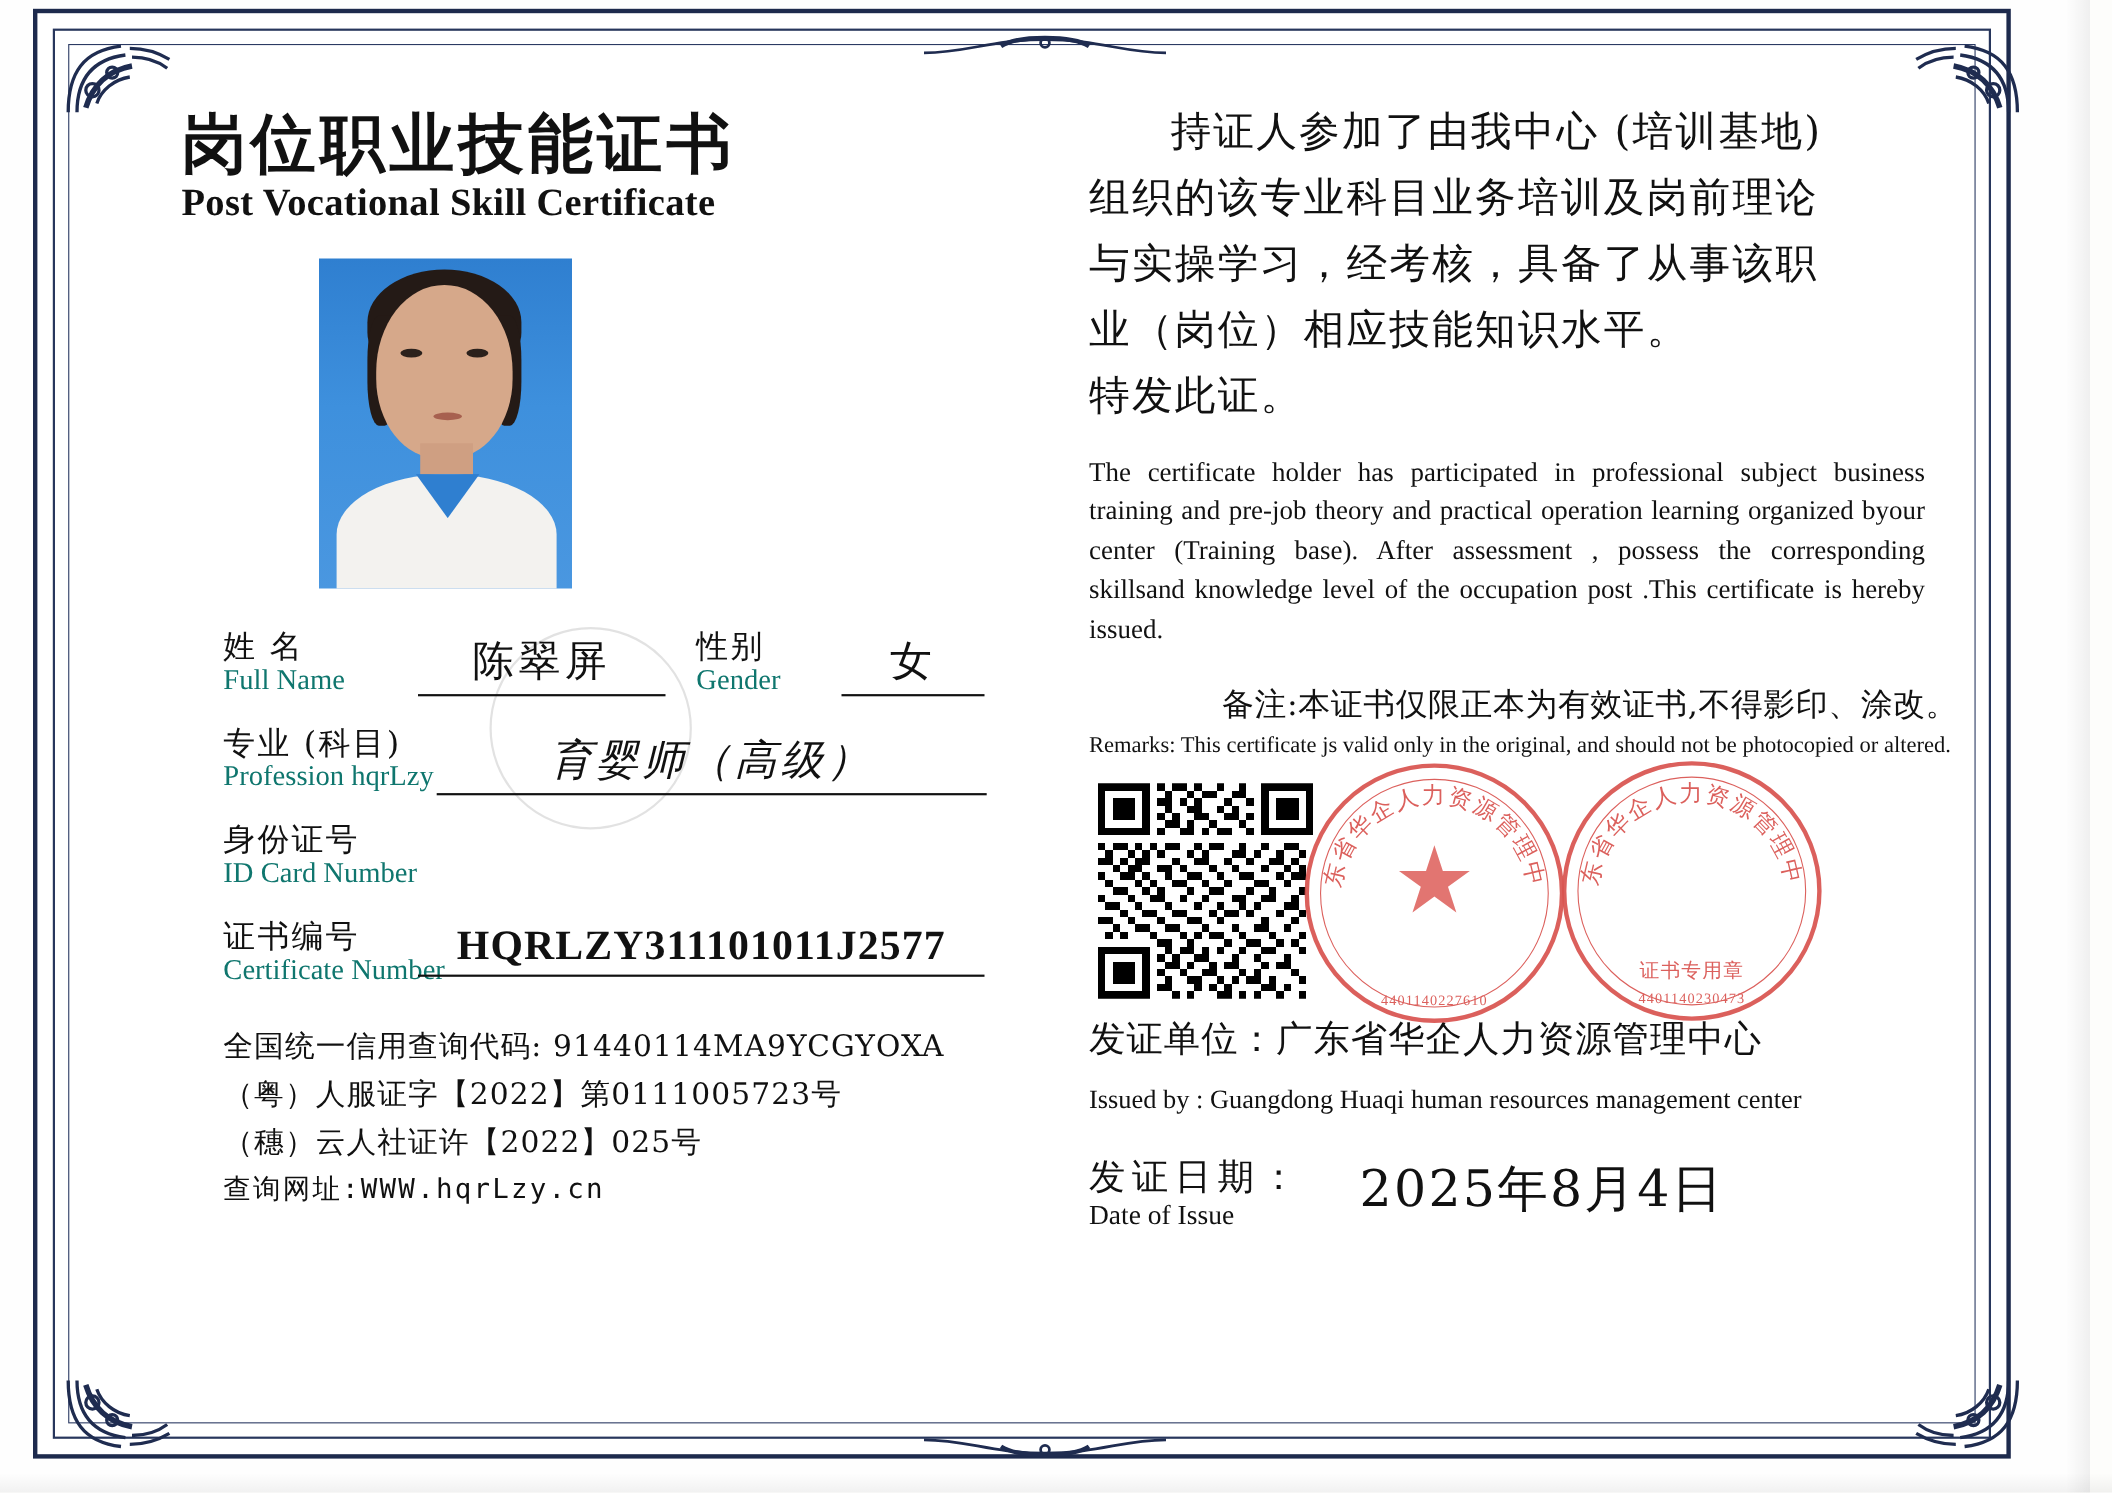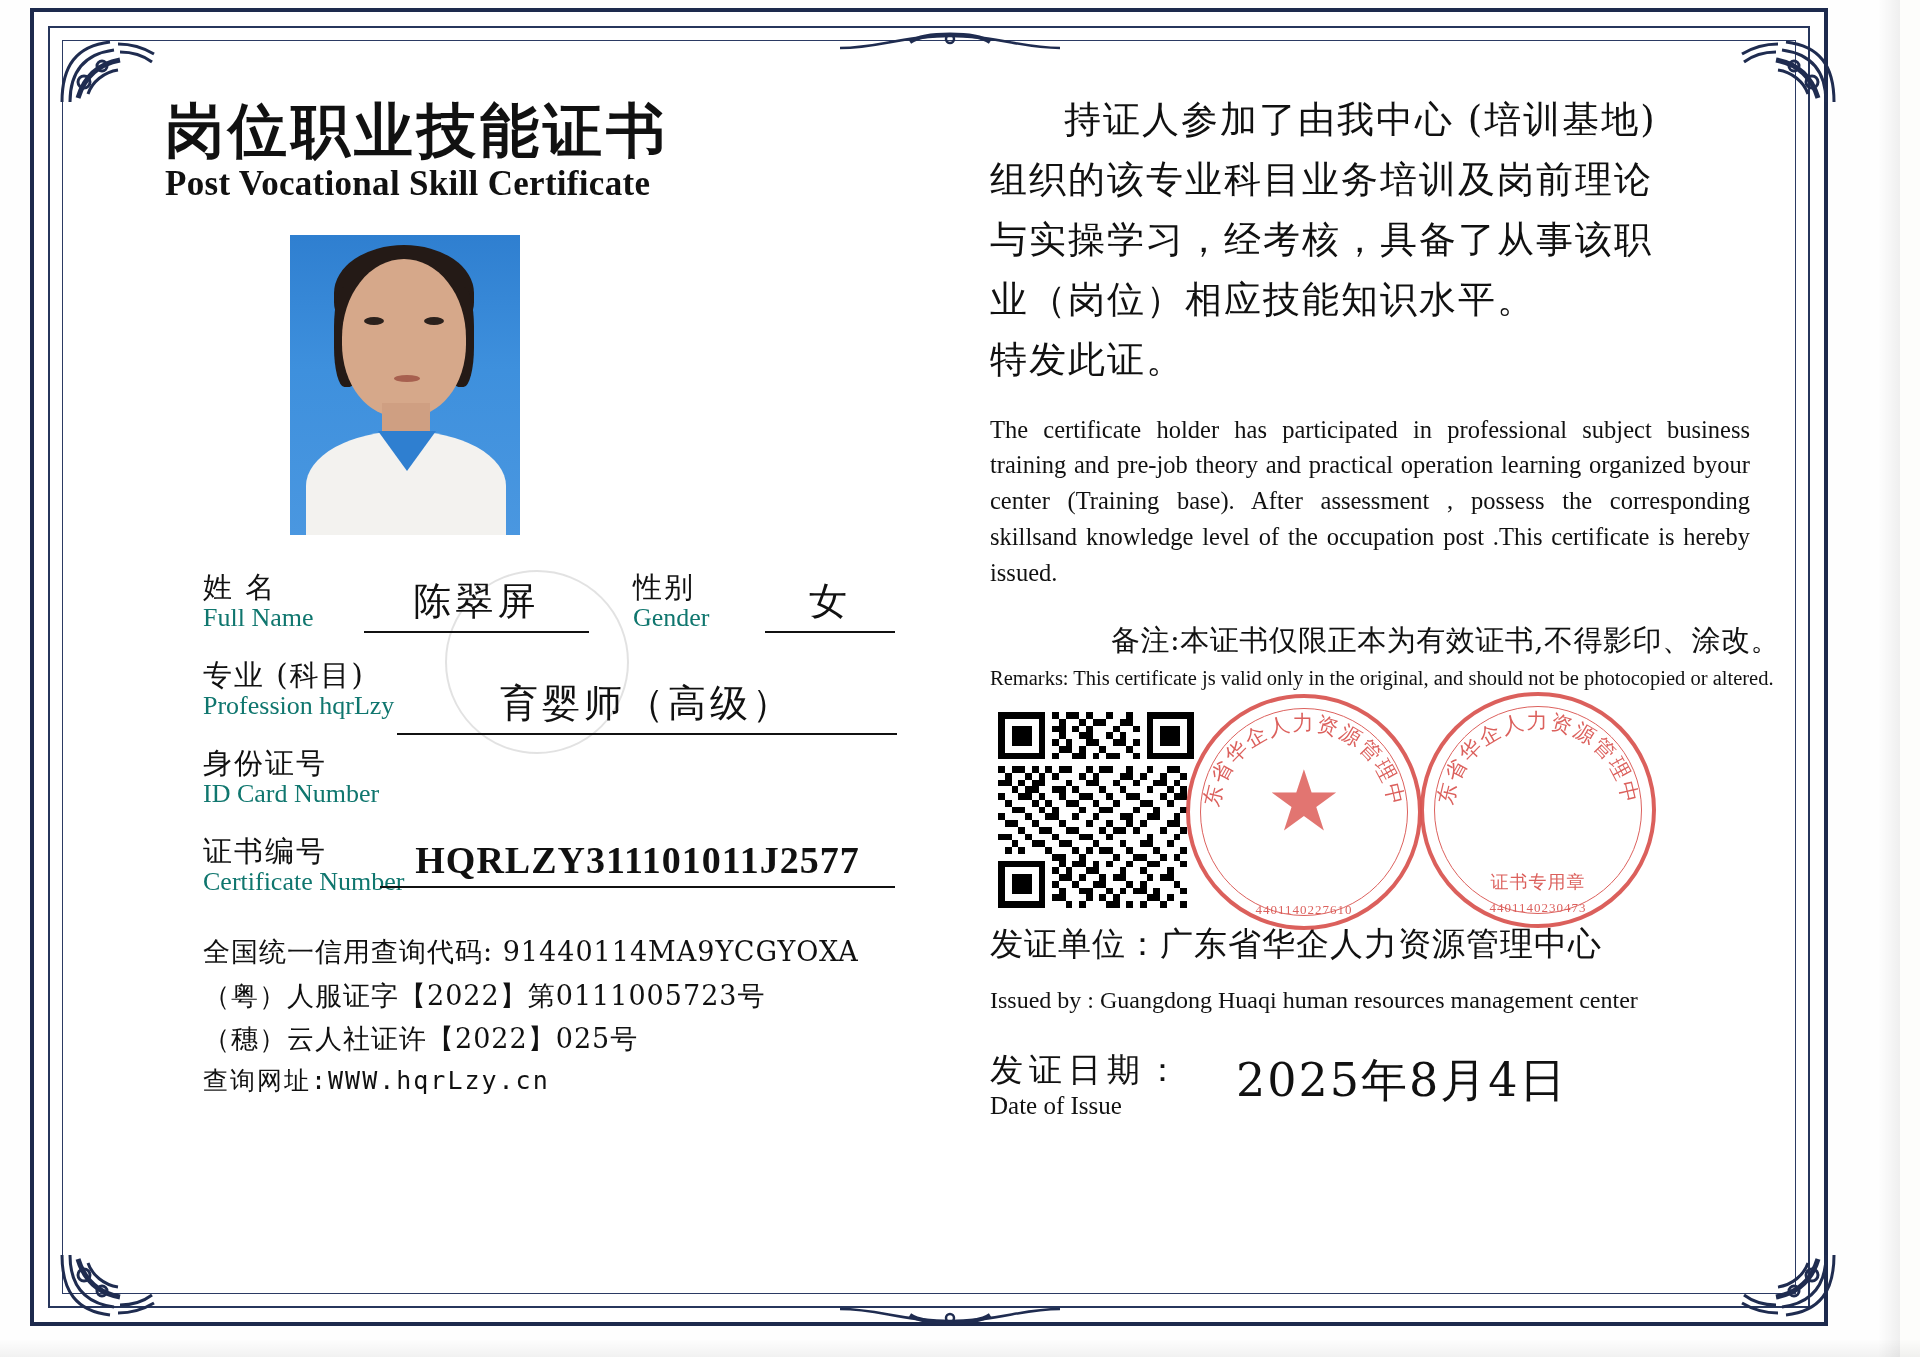--- a/index.html
+++ b/index.html
@@ -224,24 +224,24 @@
     padding-bottom: 4px;
   }
   .val.mono {
     font-family: "Liberation Serif", serif;
     font-weight: bold;
     font-size: 38px;
     letter-spacing: 1px;
     padding-bottom: 4px;
   }
   
-  #f-name  { left: 199px; top: 6px;  width: 225px; }
+  #f-name  { left: 215px; top: 6px;  width: 225px; }
   #f-gender-lbl { left: 468px; top: 0; width: 140px; }
   #f-gender{ left: 600px; top: 6px;  width: 130px; }
-  #f-prof  { left: 232px; top: 20px;  width: 500px; }
+  #f-prof  { left: 232px; top: 8px;  width: 500px; font-style: italic; }
   #f-id    { left: 215px; top: 4px;  width: 515px; }
   #f-cert  { left: 215px; top: 4px;  width: 515px; }
 
   .footnotes {
     position: absolute;
     left: 38px;
     top: 830px;
     width: 740px;
     font-family: "DejaVu Serif", serif;
     font-size: 27px;

